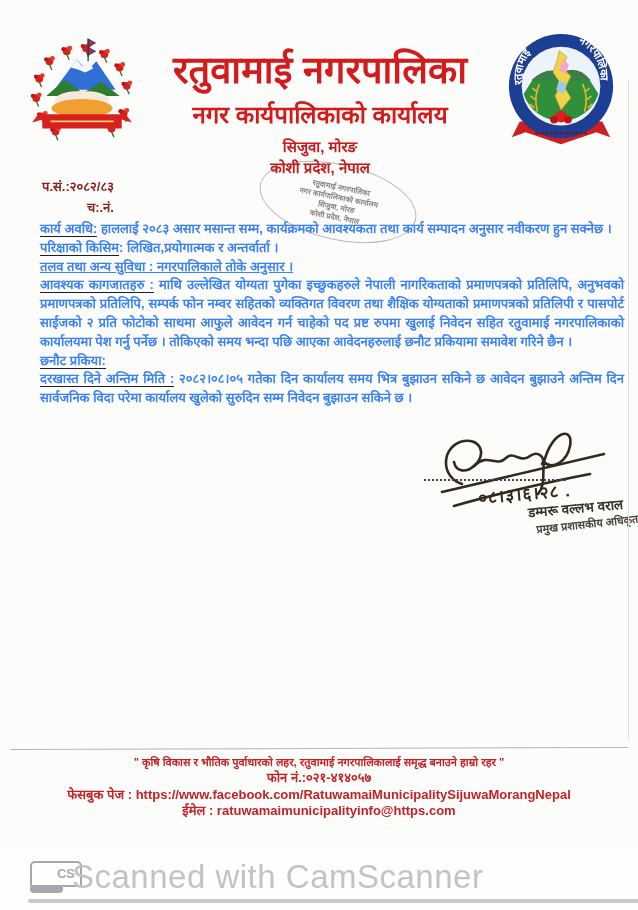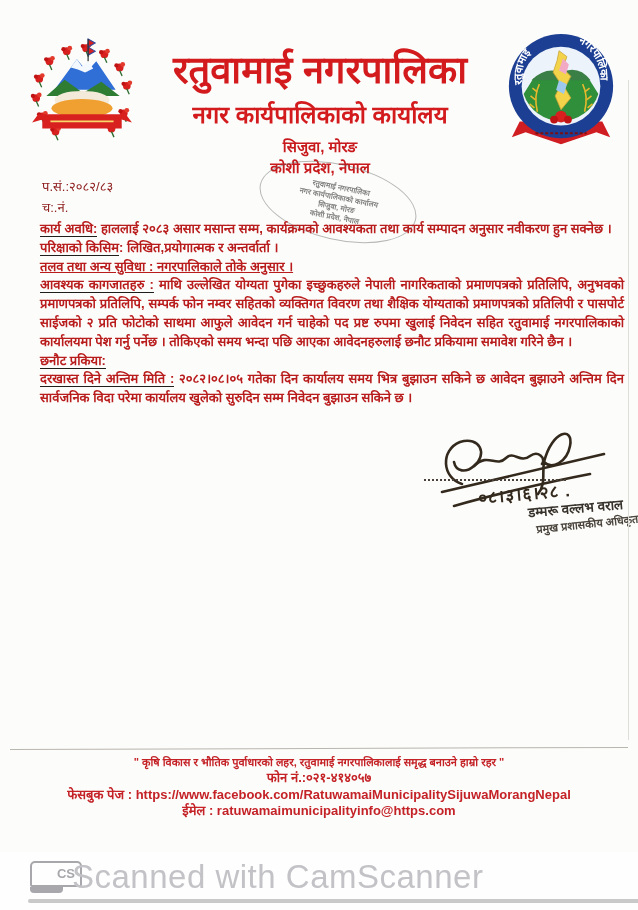--- a/index.html
+++ b/index.html
@@ -21,24 +21,24 @@
   .emblem-right{position:absolute;left:502px;top:24px;width:118px;height:140px;}
   
   .stamp{position:absolute;left:258px;top:164px;width:158px;height:74px;
     transform:rotate(13deg);border:1.5px solid rgba(95,95,95,.55);border-radius:50%;
     display:flex;flex-direction:column;align-items:center;justify-content:center;
     gap:1px;opacity:.8;}
   .stamp div{font-size:7.5px;line-height:9px;color:rgba(60,60,60,.8);font-weight:600;
     white-space:nowrap;transform:rotate(-2deg);}
   
   .ref{position:absolute;left:42px;top:176px;color:#8e2020;font-size:13px;
-    font-weight:400;line-height:21px;}
+    font-weight:700;line-height:21px;text-align:right;}
   
   .body-text{position:absolute;left:40px;top:220px;width:584px;
-    color:#b91c1c;font-size:13px;font-weight:600;line-height:18.8px;
+    color:#3b82f6;font-size:13px;font-weight:600;line-height:18.8px;
     text-align:justify;}
   .lbl-u{font-weight:800;border-bottom:1.2px solid #201e1b;padding-bottom:0px;}
   .lbl-b{font-weight:800;text-decoration:underline;}
   
   .sig-svg{position:absolute;left:428px;top:412px;width:210px;height:110px;}
   .sig-dots{position:absolute;left:424px;top:479px;width:142px;height:0;
     border-top:2px dotted #4a423a;}
   .sig-date{position:absolute;left:478px;top:482px;color:#33291d;font-size:17px;
     font-weight:700;transform:rotate(-5deg);letter-spacing:1px;}
   .sig-name{position:absolute;left:528px;top:499px;color:#37322b;font-size:13.5px;

